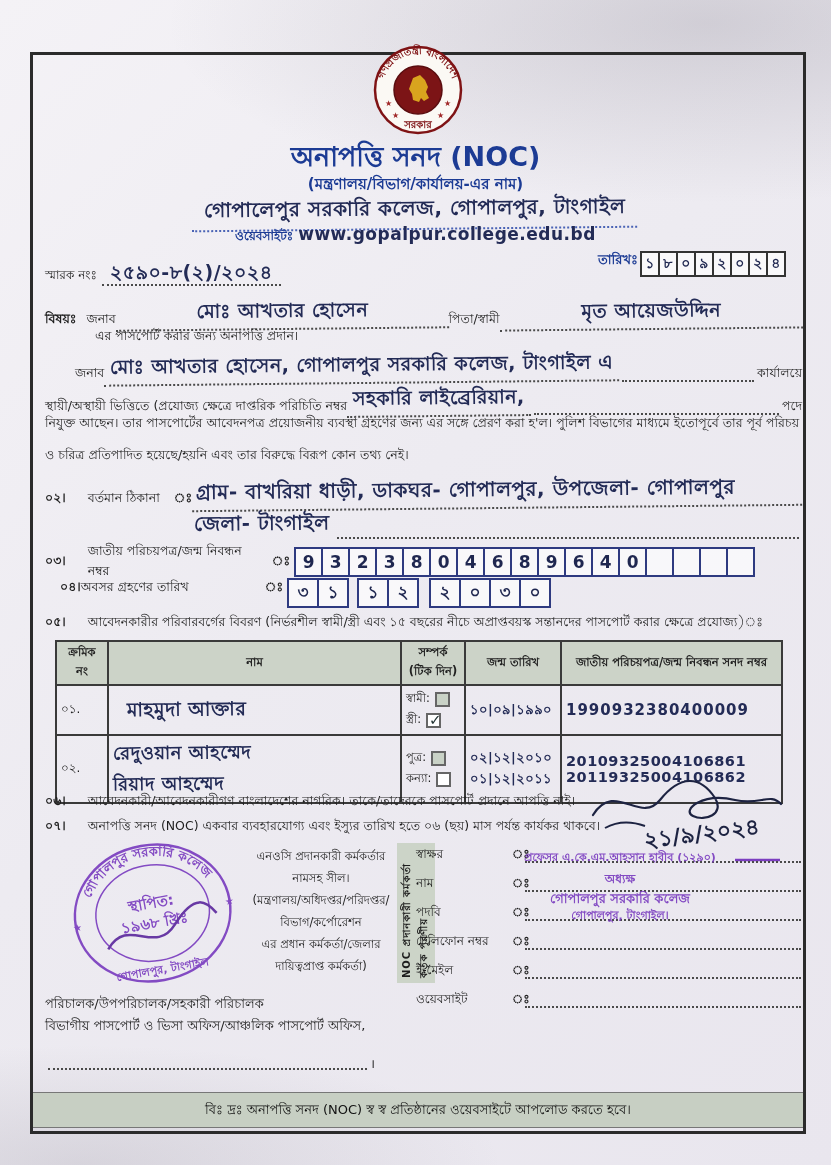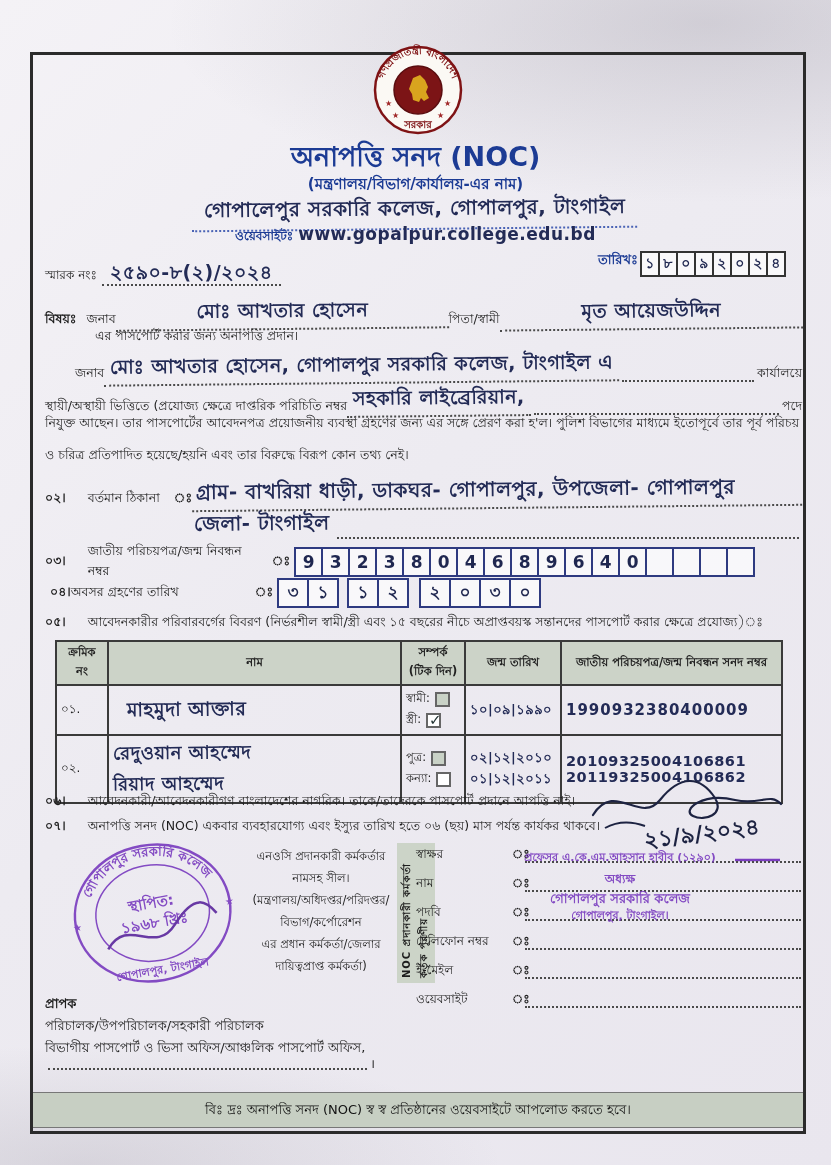--- a/index.html
+++ b/index.html
@@ -152,21 +152,21 @@
         <span class="cell">6</span>
         <span class="cell">4</span>
         <span class="cell">0</span>
         <span class="cell"></span>
         <span class="cell"></span>
         <span class="cell"></span>
         <span class="cell"></span>
     </span>
   </div>
 
-  <div class="abs row" style="left:50px;top:578px;width:757px;align-items:center;">
+  <div class="abs row" style="left:60px;top:578px;width:757px;align-items:flex-start;">
     <span class="printed bold">০৪।</span>
     <span class="printed" style="width:178px;">অবসর গ্রহণের তারিখ</span>
     <span class="printed bold" style="margin:0 6px;">ঃ</span>
     <span class="cellgroup" style="margin-right:10px;">
       <span class="cell" style="width:32px;">৩</span>
         <span class="cell" style="width:32px;">১</span>
     </span>
     <span class="cellgroup" style="margin-right:12px;">
       <span class="cell" style="width:32px;">১</span>
         <span class="cell" style="width:32px;">২</span>
@@ -314,21 +314,20 @@
   </div>
 
   <div class="abs center purple" style="left:495px;top:852px;width:250px;opacity:.92;">
     <div class="stampline" style="font-size:11px;">প্রফেসর এ.কে.এম.আহসান হাবীব (১২৯০)</div>
     <div class="stampline" style="font-size:12px;margin-top:10px;">অধ্যক্ষ</div>
     <div class="stampline" style="font-size:13px;margin-top:7px;">গোপালপুর সরকারি কলেজ</div>
     <div class="stampline" style="font-size:11px;margin-top:5px;">গোপালপুর, টাংগাইল।</div>
   </div>
 
   <div class="abs" style="left:45px;top:993px;font-size:13px;line-height:1.7;">
-    <div class="bold">প্রাপক</div>
     <div>পরিচালক/উপপরিচালক/সহকারী পরিচালক</div>
     <div>বিভাগীয় পাসপোর্ট ও ভিসা অফিস/আঞ্চলিক পাসপোর্ট অফিস,</div>
   </div>
   <div class="abs row" style="left:45px;top:1055px;width:330px;">
     <span class="dots"></span>
     <span class="printed">।</span>
   </div>
 
   <div class="abs footerbar" style="left:33px;top:1092px;width:770px;height:36px;">বিঃ দ্রঃ অনাপত্তি সনদ (NOC) স্ব স্ব প্রতিষ্ঠানের ওয়েবসাইটে আপলোড করতে হবে।</div>
 </div>

